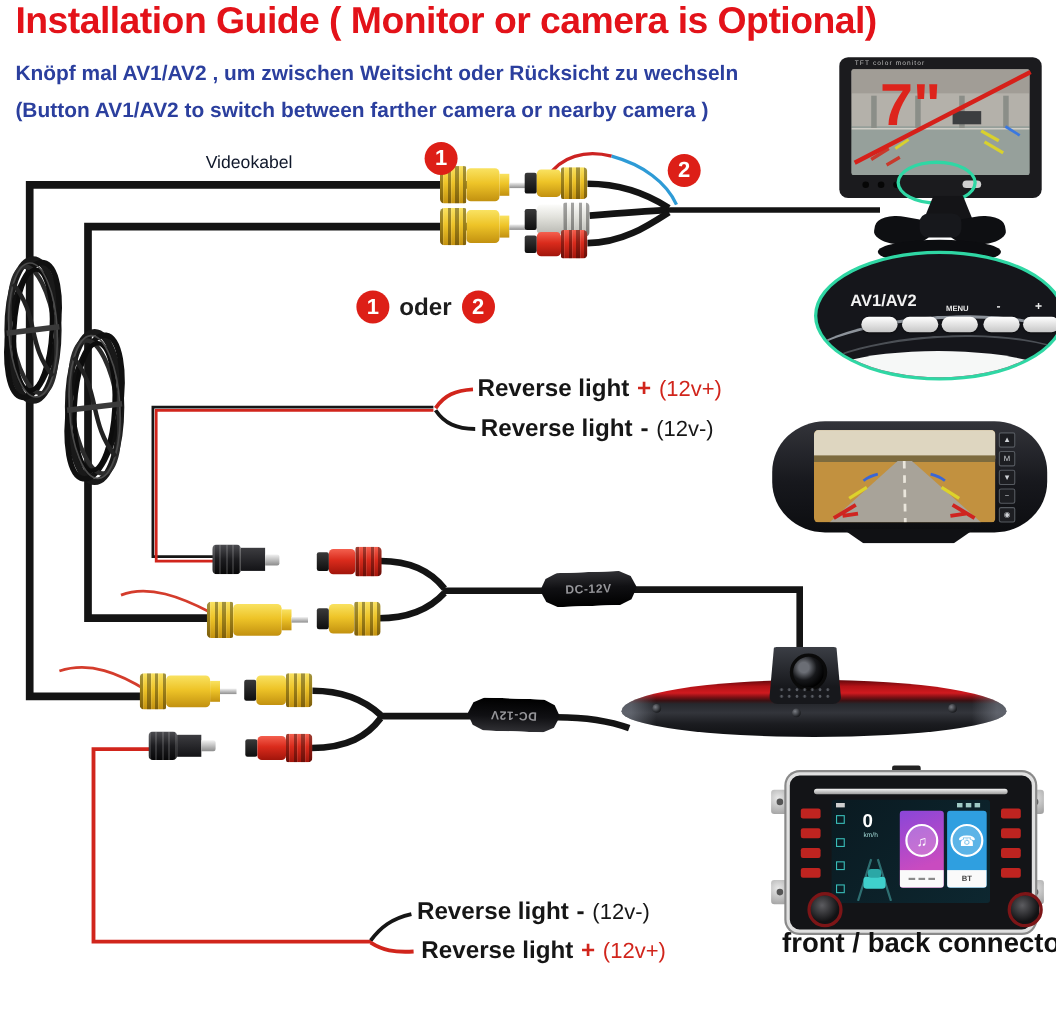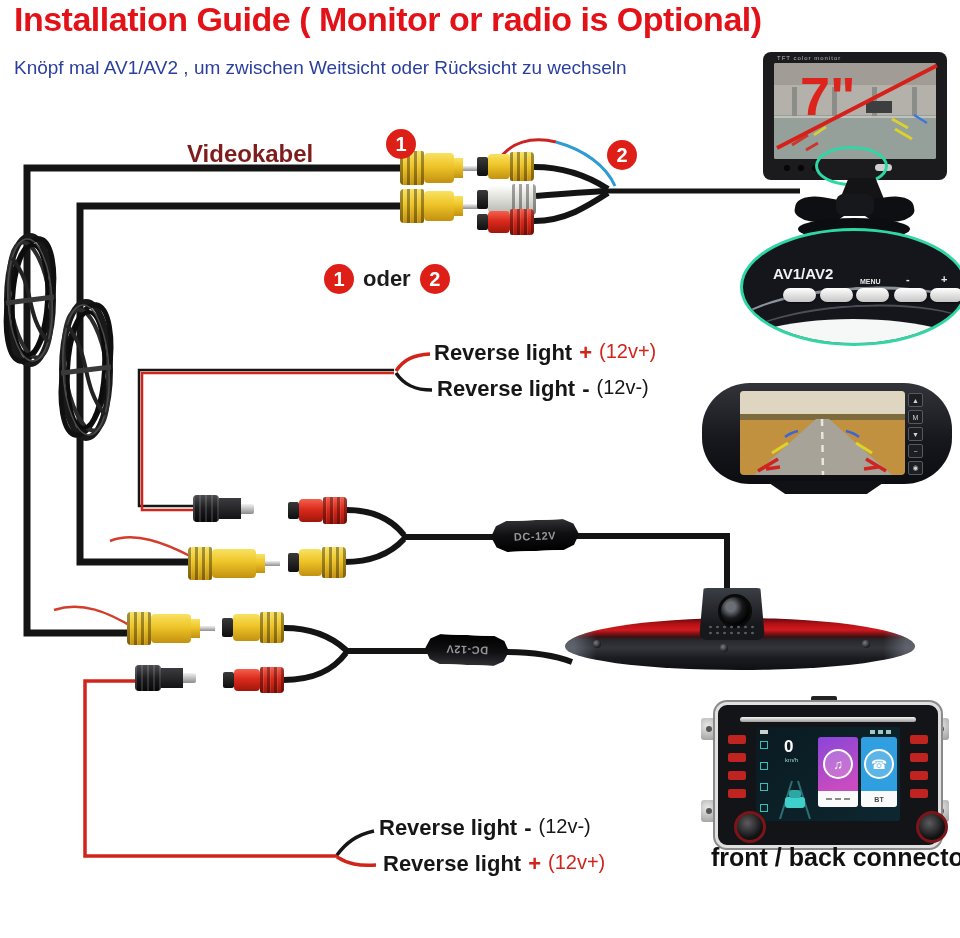--- a/index.html
+++ b/index.html
@@ -1,26 +1,26 @@
 <!DOCTYPE html>
 <html><head>
 <meta charset="utf-8">
 <style>
   html,body{margin:0;padding:0;background:#fff}
   #stage{position:relative;width:960px;height:938px;background:#fff;overflow:hidden;
          font-family:"Liberation Sans",sans-serif;}
   .abs{position:absolute}
   .t-title{font-size:34px;font-weight:bold;color:#e31219;letter-spacing:-.5px;white-space:nowrap}
-  .t-sub{font-size:19px;font-weight:normal;color:#2b3f9e;white-space:nowrap}
-  .t-label{font-size:24px;font-weight:bold;color:#7f1d1d;white-space:nowrap}
+  .t-sub{font-size:19px;font-weight:bold;color:#2b3f9e;white-space:nowrap}
+  .t-label{font-size:16px;font-weight:normal;color:#0f172a;white-space:nowrap}
   .badge{width:30px;height:30px;border-radius:50%;background:#dd1f17;color:#fff;font-weight:bold;
          font-size:20px;display:flex;align-items:center;justify-content:center;z-index:6}
   .note{display:flex;align-items:center;gap:9px;font-size:22px;font-weight:bold;color:#1c1c1c;
         white-space:nowrap;z-index:6}
-  .rev{display:flex;align-items:flex-start;gap:7px;font-size:22px;font-weight:bold;color:#161616;
+  .rev{display:flex;align-items:flex-end;gap:7px;font-size:22px;font-weight:bold;color:#161616;
        white-space:nowrap;z-index:6}
   .rev .val{font-weight:normal;font-size:20px}
   .red{color:#d1251c}
   
   .rca,.dc{display:flex;align-items:center;z-index:5}
   .cy{--grad:linear-gradient(180deg,#f9e261,#eec428 45%,#c29110)}
   .cr{--grad:linear-gradient(180deg,#f4604f,#da2b1c 45%,#a1150b)}
   .cw{--grad:linear-gradient(180deg,#fcfcfa,#e0e0da 45%,#b8b8b2)}
   .rca .ribs{width:24px;height:100%;border-radius:4px 2px 2px 4px;
     background:repeating-linear-gradient(90deg,rgba(0,0,0,.35) 0 3px,rgba(255,255,255,.10) 3px 4px,transparent 4px 7px),var(--grad)}
@@ -138,22 +138,23 @@
     <path d="M54,610 C82,601 108,612 134,628" fill="none" stroke="#d43c2c" stroke-width="2.5"></path>
     <path d="M284,628 C316,628 334,639 346,650" fill="none" stroke="#141414" stroke-width="6"></path>
     <path d="M283,680 C316,680 334,669 346,653" fill="none" stroke="#141414" stroke-width="6"></path>
     <path d="M344,651 L430,651 M506,652 C535,652 556,656 572,662" fill="none" stroke="#141414" stroke-width="6"></path>
 
     <path d="M137,681 L85,681 L85,856 L338,856" fill="none" stroke="#d1251c" stroke-width="3.5"></path>
     <path d="M337,855 C346,843 356,835 374,831" fill="none" stroke="#161616" stroke-width="3.5"></path>
     <path d="M337,857 C348,864 358,866 376,865" fill="none" stroke="#d1251c" stroke-width="3.5"></path>
   </svg>
 
-  <div class="abs t-title" style="left:14px;top:0px;z-index:6">Installation Guide ( Monitor or radio is Optional)</div>
+  <div class="abs t-title" style="left:14px;top:0px;z-index:6">Installation Guide ( Monitor or camera is Optional)</div>
   <div class="abs t-sub" style="left:14px;top:57px;z-index:6">Knöpf mal AV1/AV2 , um zwischen Weitsicht oder Rücksicht zu wechseln</div>
+  <div class="abs t-sub" style="left:14px;top:90px;z-index:6">(Button AV1/AV2 to switch between farther camera or nearby camera )</div>
   <div class="abs t-label" style="left:187px;top:140px;z-index:6">Videokabel</div>
 
   <div class="abs badge" style="left:386px;top:129px">1</div>
   <div class="abs badge" style="left:607px;top:140px">2</div>
 
   <div class="abs note" style="left:324px;top:264px">
     <span class="badge" style="position:static">1</span>
     <span>oder</span>
     <span class="badge" style="position:static">2</span>
   </div>

